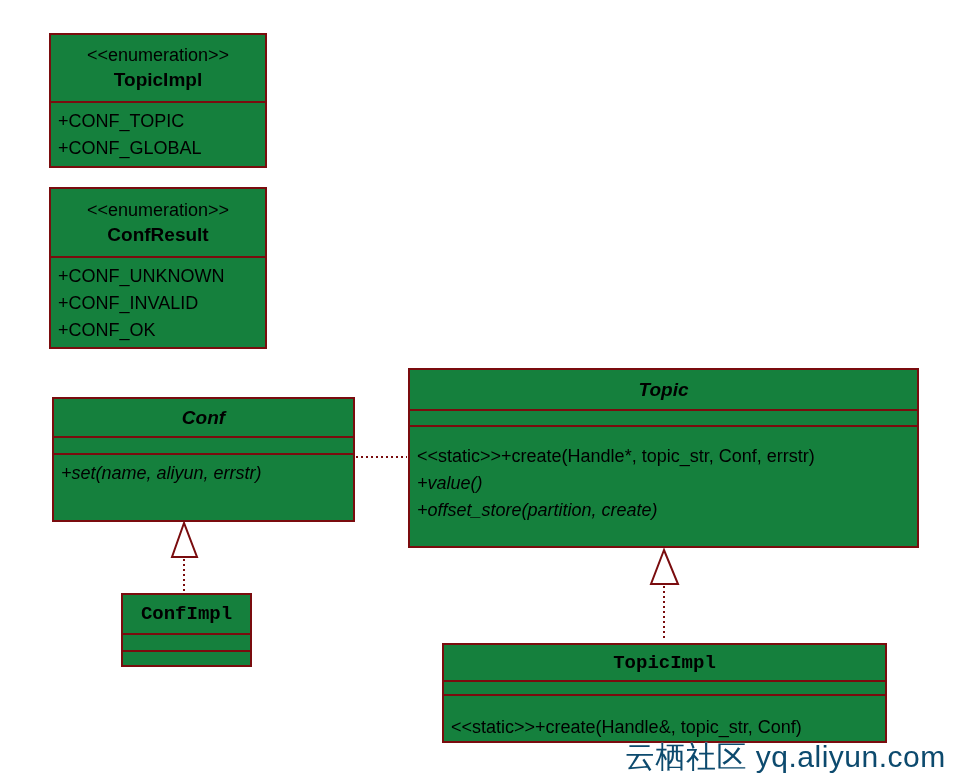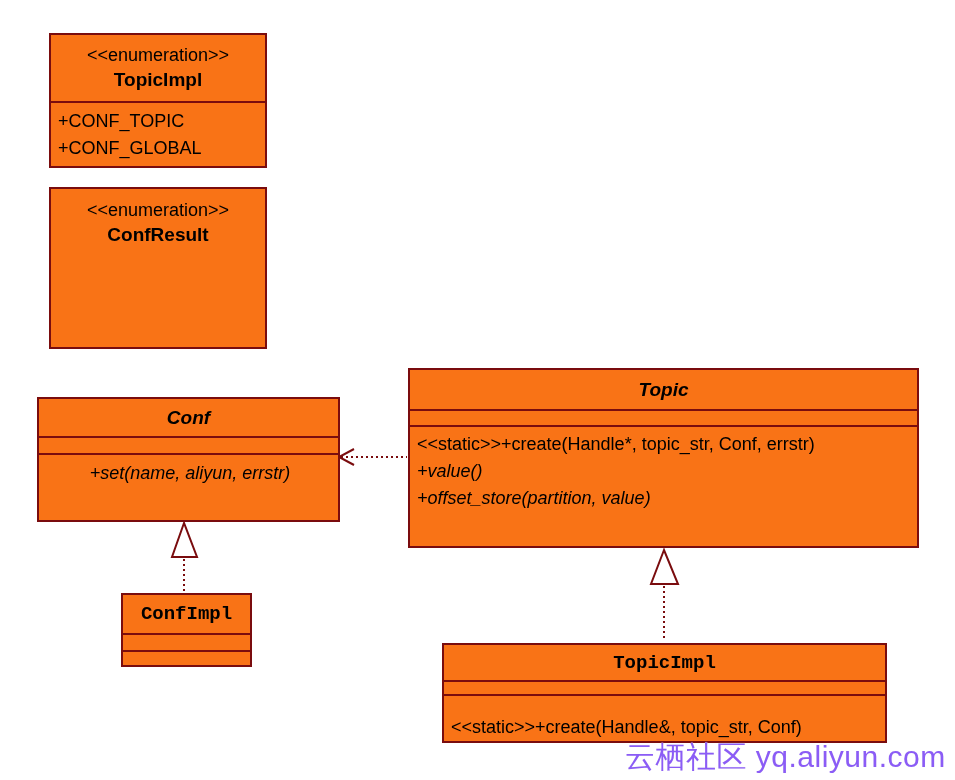--- a/index.html
+++ b/index.html
@@ -17,21 +17,21 @@
     color: #000000;
   }
   .overlay {
     position: absolute;
     left: 0; top: 0;
     width: 955px; height: 780px;
     pointer-events: none;
   }
   .uml-box {
     position: absolute;
-    background: #f97316;
+    background: #15803d;
     border: 2px solid #7a0c0e;
     box-sizing: border-box;
     display: flex;
     flex-direction: column;
   }
   .sec { border-top: 2px solid #7a0c0e; box-sizing: border-box; }
   .hdr {
     display: flex;
     flex-direction: column;
     align-items: center;
@@ -56,21 +56,21 @@
     white-space: nowrap;
   }
   .members .it { font-style: italic; }
   .fill { flex: 1; }
   .watermark {
     position: absolute;
     left: 625px;
     top: 740px;
     font-size: 30px;
     line-height: 34px;
-    color: #8b5cf6;
+    color: #0c4a6e;
     letter-spacing: 0.5px;
     white-space: nowrap;
     text-shadow: 0 0 1px #efefef;
   }
 </style>
 </head>
 <body>
 
 <div class="canvas">
 
@@ -98,37 +98,42 @@
       <div>+CONF_TOPIC</div>
       <div>+CONF_GLOBAL</div>
     </div>
   </div>
 
   <div class="uml-box" style="left:49px; top:187px; width:218px; height:162px;">
     <div class="hdr" style="height:67px;">
       <div class="stereotype">&lt;&lt;enumeration&gt;&gt;</div>
       <div class="enum-name">ConfResult</div>
     </div>
+    <div class="sec members">
+      <div>+CONF_UNKNOWN</div>
+      <div>+CONF_INVALID</div>
+      <div>+CONF_OK</div>
+    </div>
   </div>
 
-  <div class="uml-box" style="left:37px; top:397px; width:303px; height:125px;text-align:center;">
+  <div class="uml-box" style="left:52px; top:397px; width:303px; height:125px;">
     <div class="cls-title" style="height:37px;">Conf</div>
     <div class="sec" style="height:17px;"></div>
     <div class="sec members">
       <div class="it">+set(name, aliyun, errstr)</div>
     </div>
   </div>
 
   <div class="uml-box" style="left:408px; top:368px; width:511px; height:180px;">
     <div class="cls-title" style="height:39px;">Topic</div>
     <div class="sec" style="height:16px;"></div>
-    <div class="sec members" style="padding-top:4px;">
+    <div class="sec members" style="padding-top:16px;">
       <div>&lt;&lt;static&gt;&gt;+create(Handle*, topic_str, Conf, errstr)</div>
       <div class="it">+value()</div>
-      <div class="it">+offset_store(partition, value)</div>
+      <div class="it">+offset_store(partition, create)</div>
     </div>
   </div>
 
   <div class="uml-box" style="left:121px; top:593px; width:131px; height:74px;">
     <div class="impl-title" style="height:38px;">ConfImpl</div>
     <div class="sec" style="height:17px;"></div>
     <div class="sec fill"></div>
   </div>
 
   <div class="uml-box" style="left:442px; top:643px; width:445px; height:100px;">

